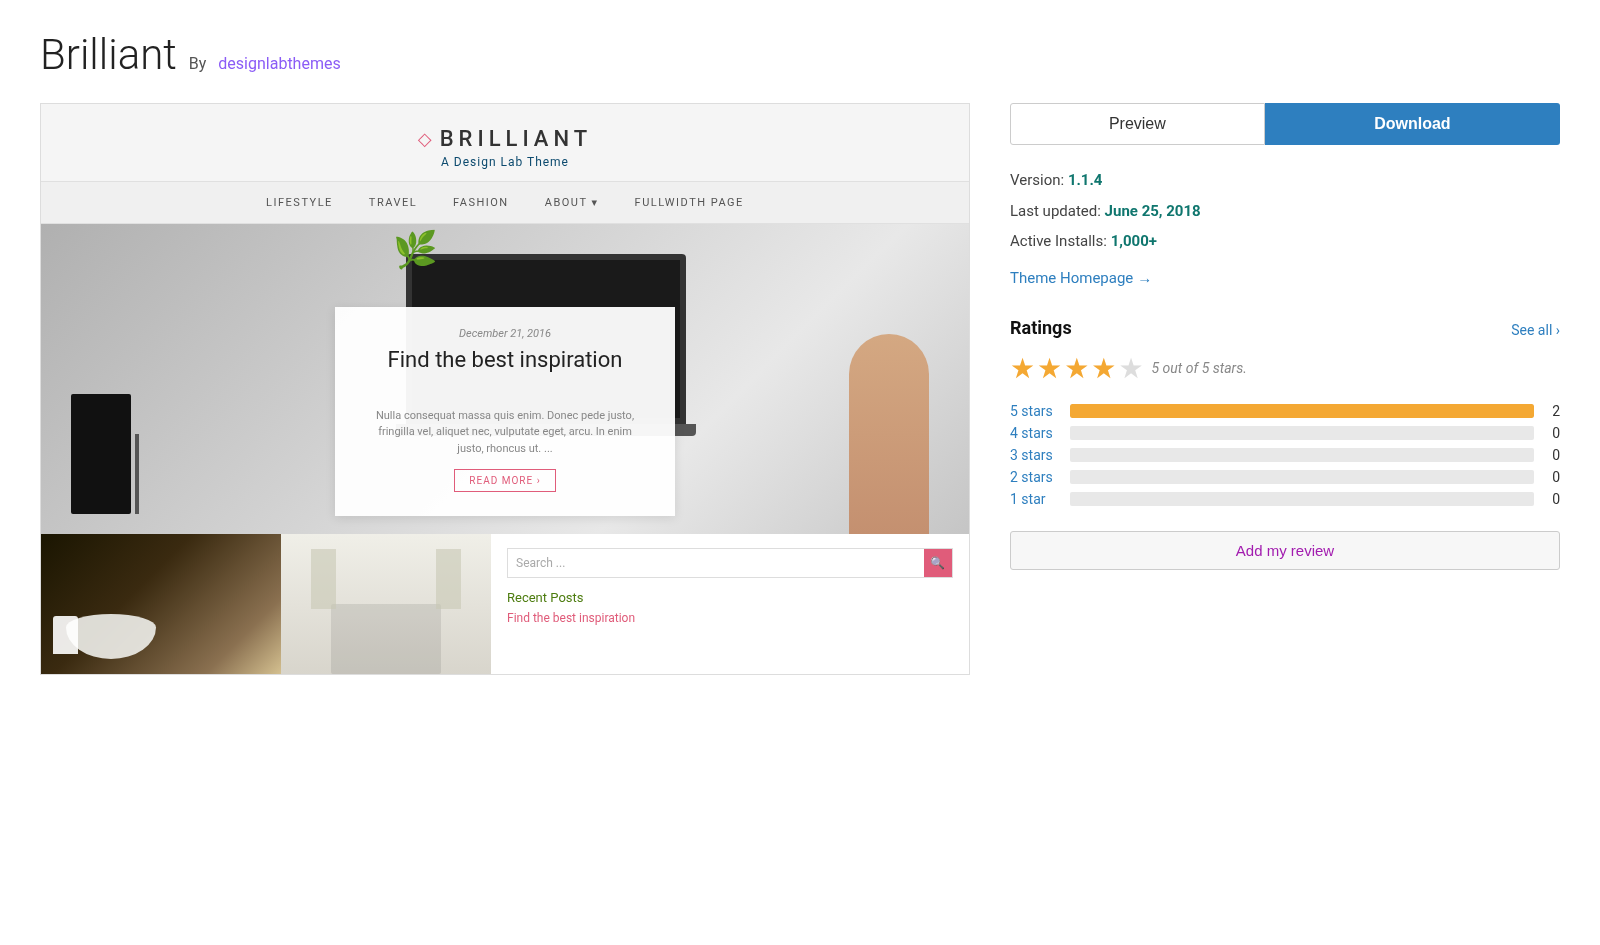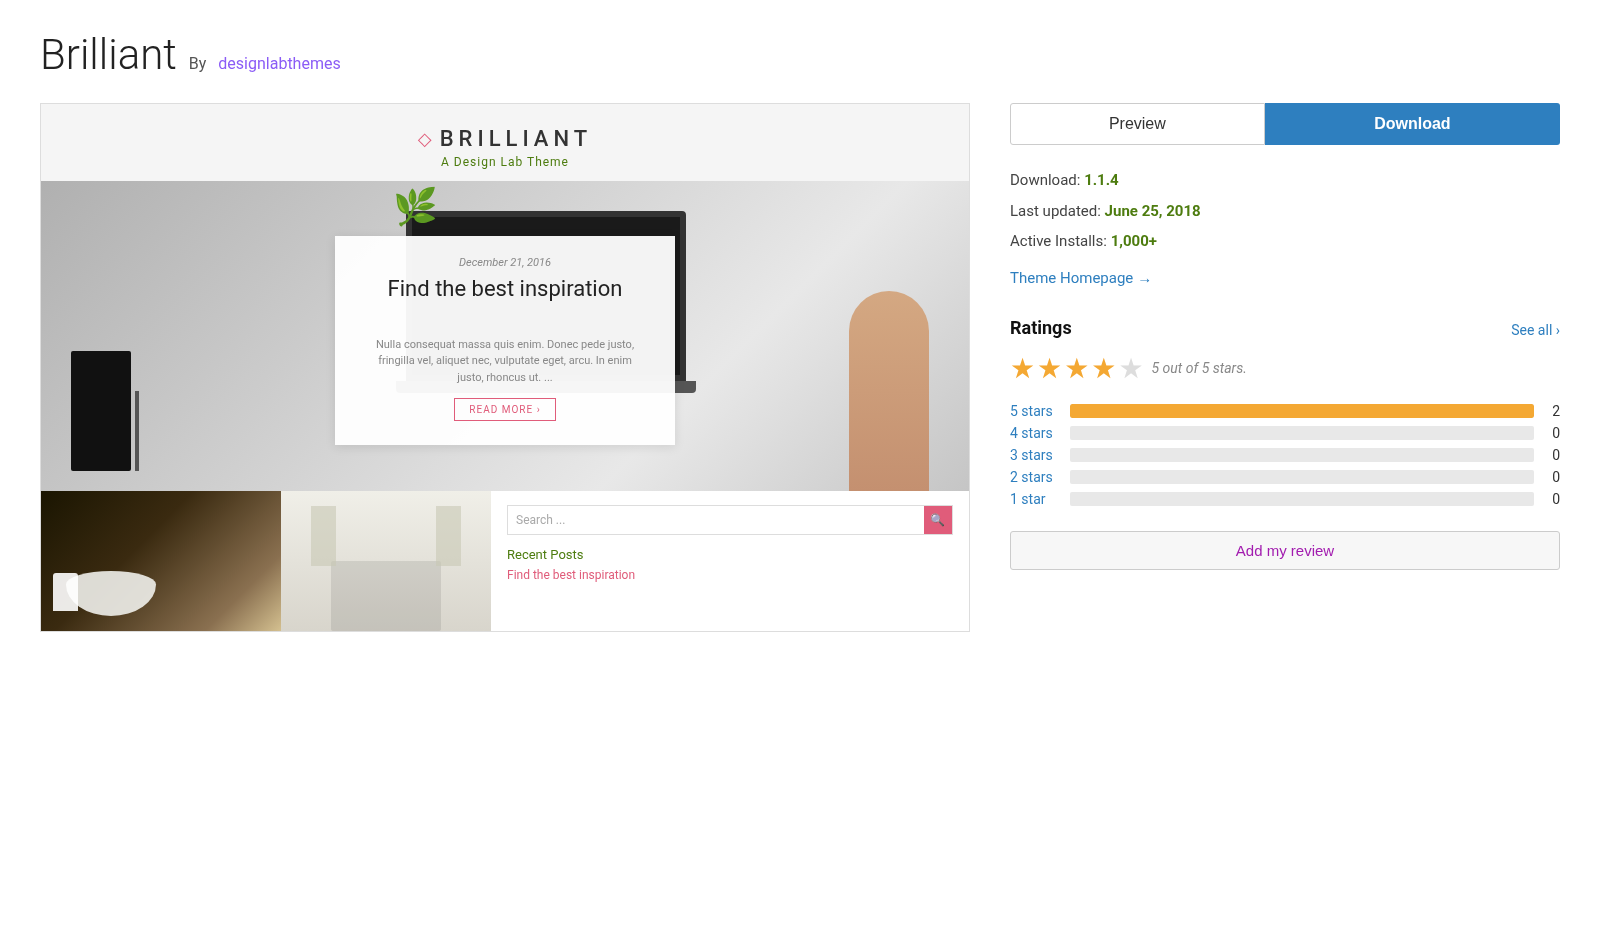--- a/index.html
+++ b/index.html
@@ -86,21 +86,21 @@
       margin-bottom: 24px;
     }
     .meta-row {
       font-size: 15px;
       color: #444;
       margin-bottom: 8px;
       line-height: 1.5;
     }
     .meta-row strong {
       font-weight: 700;
-      color: #4d7c0f;
+      color: #0f766e;
     }
     .theme-homepage-link {
       color: #2e7fbf;
       text-decoration: none;
       font-size: 15px;
       display: inline-flex;
       align-items: center;
       gap: 4px;
       margin-top: 8px;
     }
@@ -220,21 +220,21 @@
       font-size: 18px;
     }
     .theme-brand-name {
       font-size: 22px;
       letter-spacing: 5px;
       color: #333;
       font-weight: 500;
     }
     .theme-tagline {
       font-size: 12px;
-      color: #4d7c0f;
+      color: #0c4a6e;
       letter-spacing: 1px;
     }
 
     
     .theme-nav {
       background: #f0f0f0;
       padding: 14px 20px;
       display: flex;
       justify-content: center;
       gap: 36px;
@@ -284,21 +284,21 @@
       right: 40px;
       width: 80px;
       height: 200px;
       background: linear-gradient(180deg, #d4a882 0%, #c49070 100%);
       border-radius: 40px 40px 0 0;
     }
 
     
     .hero-overlay-card {
       position: absolute;
-      bottom: 46px;
+      bottom: 18px;
       left: 50%;
       transform: translateX(-50%);
       background: rgba(255,255,255,0.95);
       padding: 20px 38px 24px;
       width: 340px;
       text-align: center;
       box-shadow: 0 2px 10px rgba(0,0,0,0.1);
     }
     .hero-date {
       font-size: 11px;
@@ -401,20 +401,27 @@
     <div class="preview-inner">
 
       <div class="theme-header">
         <div class="theme-logo-area">
           <span class="diamond-icon">◇</span>
           <span class="theme-brand-name">BRILLIANT</span>
         </div>
         <div class="theme-tagline">A Design Lab Theme</div>
       </div>
 
+      <div class="theme-nav">
+        <span class="theme-nav-item">LIFESTYLE</span>
+        <span class="theme-nav-item">TRAVEL</span>
+        <span class="theme-nav-item">FASHION</span>
+        <span class="theme-nav-item">ABOUT ▾</span>
+        <span class="theme-nav-item">FULLWIDTH PAGE</span>
+      </div>
 
       <div class="theme-hero">
         <div class="hero-bg"></div>
 
         <div style="position:absolute;top:30px;left:55%;transform:translateX(-50%);">
           <div class="laptop-screen"></div>
           <div class="laptop-base"></div>
         </div>
 
         <div style="position:absolute;top:5px;left:38%;font-size:36px;color:#2d5a27;">🌿</div>
@@ -464,21 +471,21 @@
 
   <div class="sidebar">
 
     <div class="buttons-row">
       <button class="btn-preview">Preview</button>
       <button class="btn-download">Download</button>
     </div>
 
     <div class="meta-info">
       <div class="meta-row">
-        <span>Download:</span>
+        <span>Version:</span>
         <strong>1.1.4</strong>
       </div>
       <div class="meta-row">
         <span>Last updated:</span>
         <strong>June 25, 2018</strong>
       </div>
       <div class="meta-row">
         <span>Active Installs:</span>
         <strong>1,000+</strong>
       </div>

